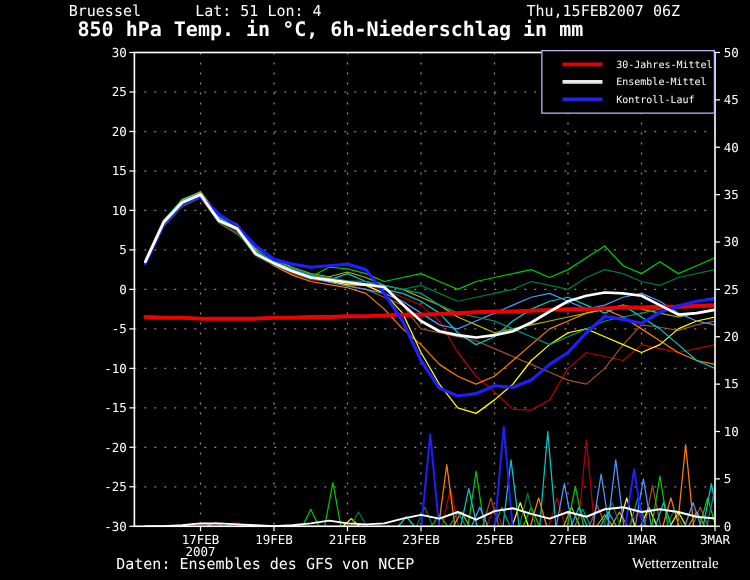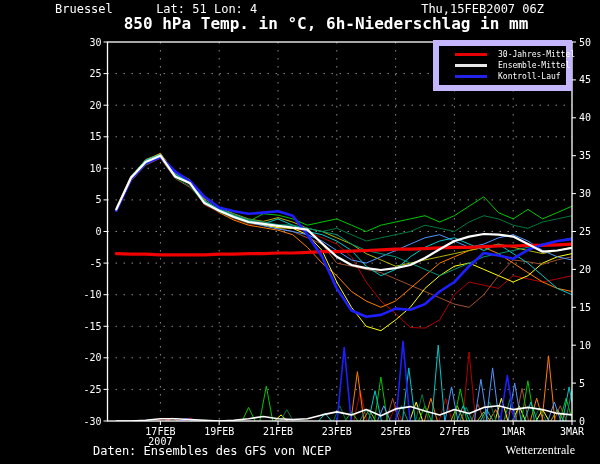--- a/index.html
+++ b/index.html
@@ -2,26 +2,26 @@
 <html><head>
 <meta charset="utf-8">
 <style>
   html,body{margin:0;padding:0;background:#000;}
   .screen{
     position:relative;width:600px;height:464px;background:#000;overflow:hidden;
     font-family:"DejaVu Sans Mono","Liberation Mono",monospace;color:#fff;
   }
   .hdr-station{position:absolute;left:55px;top:2px;font-size:12px;white-space:pre;}
   .hdr-datetime{position:absolute;right:56px;top:2px;font-size:12px;white-space:pre;margin-left:44px;}
-  .hdr-title{position:absolute;left:62px;right:10px;top:14px;text-align:center;
+  .hdr-title{position:absolute;left:62px;right:10px;top:14px;text-align:left;
     font-size:16px;font-weight:bold;letter-spacing:0px;white-space:pre;}
   .plot-svg{position:absolute;left:0;top:0;}
   .legend{
     position:absolute;left:433px;top:40px;width:139px;height:51px;
-    border:6px solid #c4b5fd;background:#000;box-sizing:border-box;
+    border:1px solid #c4b5fd;background:#000;box-sizing:border-box;
     display:flex;flex-direction:column;justify-content:space-around;padding:3px 0;
   }
   .legend-row{display:flex;align-items:center;height:13px;}
   .legend-swatch{width:32px;height:3px;margin-left:16px;margin-right:11px;flex:0 0 auto;}
   .legend-label{font-size:8px;letter-spacing:0px;white-space:pre;}
   .ftr-source{position:absolute;left:93px;top:444px;font-size:12px;white-space:pre;}
   .ftr-brand{position:absolute;right:25px;top:443px;font-size:12px;white-space:pre;font-family:Liberation Serif, serif;}
 </style>
 </head>
 <body>

